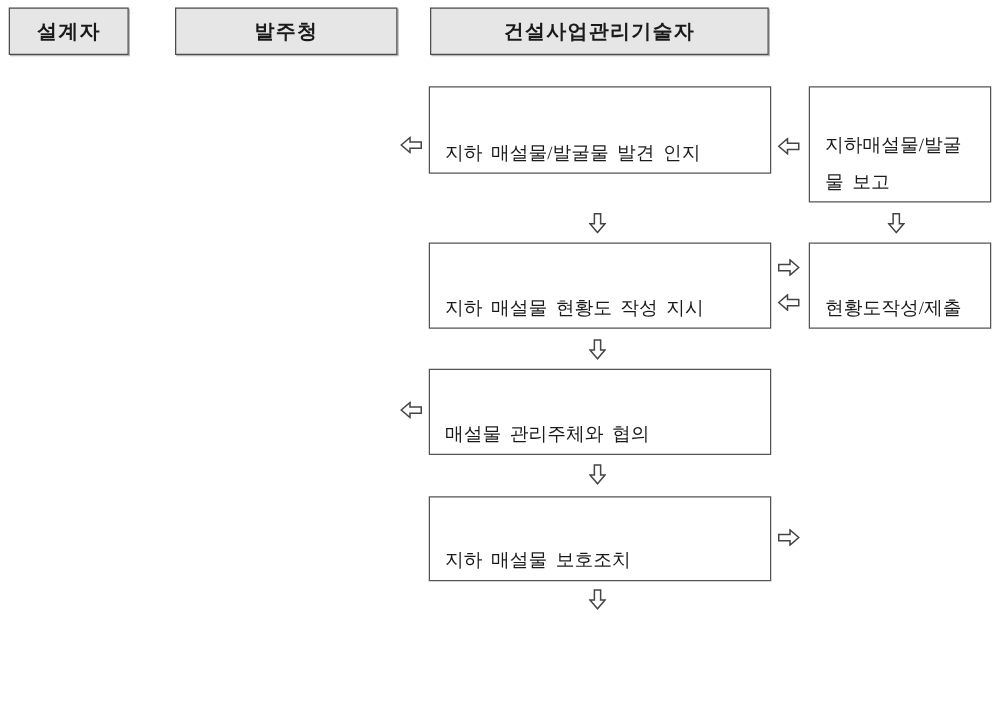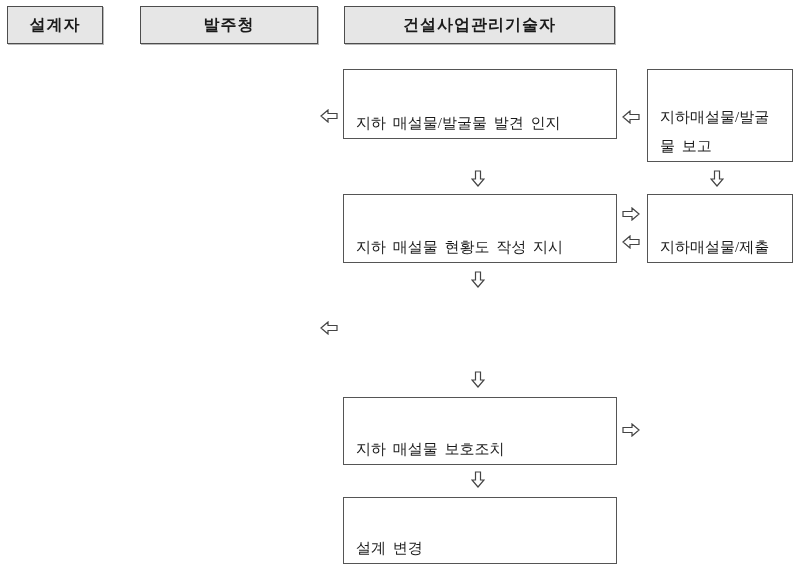--- a/index.html
+++ b/index.html
@@ -57,31 +57,31 @@
   </div>
   <div class="fbox" style="left:647px; top:69px; width:146px; height:93px">
     <span class="txt">지하매설물/발굴
 물 보고</span>
   </div>
 
   <div class="fbox" style="left:343px; top:194px; width:274px; height:69px">
     <span class="txt">지하 매설물 현황도 작성 지시</span>
   </div>
   <div class="fbox" style="left:647px; top:194px; width:146px; height:69px">
-    <span class="txt">지하매설물/제출</span>
+    <span class="txt">현황도작성/제출</span>
   </div>
 
+  <div class="fbox" style="left:343px; top:295px; width:274px; height:69px">
+    <span class="txt">매설물 관리주체와 협의</span>
+  </div>
 
   <div class="fbox" style="left:343px; top:397px; width:274px; height:68px">
     <span class="txt">지하 매설물 보호조치</span>
   </div>
 
-  <div class="fbox" style="left:343px; top:497px; width:274px; height:67px">
-    <span class="txt">설계 변경</span>
-  </div>
 
   <svg class="arrow" style="left:320px; top:109px" width="18" height="14" viewBox="0 0 18 14">
     <polygon points="1,7 8,1 8,4.5 17,4.5 17,9.5 8,9.5 8,13"></polygon>
   </svg>
   <svg class="arrow" style="left:622px; top:110px" width="18" height="14" viewBox="0 0 18 14">
     <polygon points="1,7 8,1 8,4.5 17,4.5 17,9.5 8,9.5 8,13"></polygon>
   </svg>
   <svg class="arrow" style="left:622px; top:207px" width="18" height="14" viewBox="0 0 18 14">
     <polygon points="17,7 10,1 10,4.5 1,4.5 1,9.5 10,9.5 10,13"></polygon>
   </svg>

